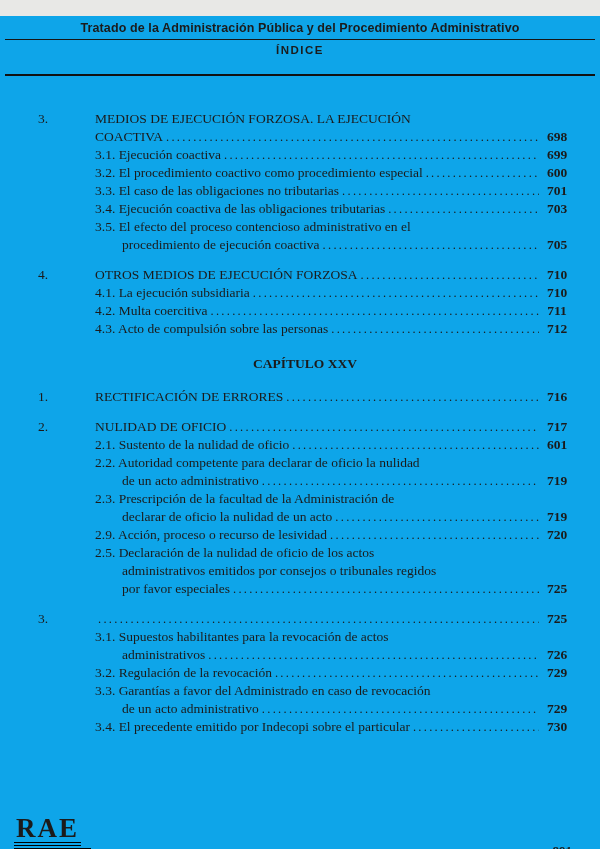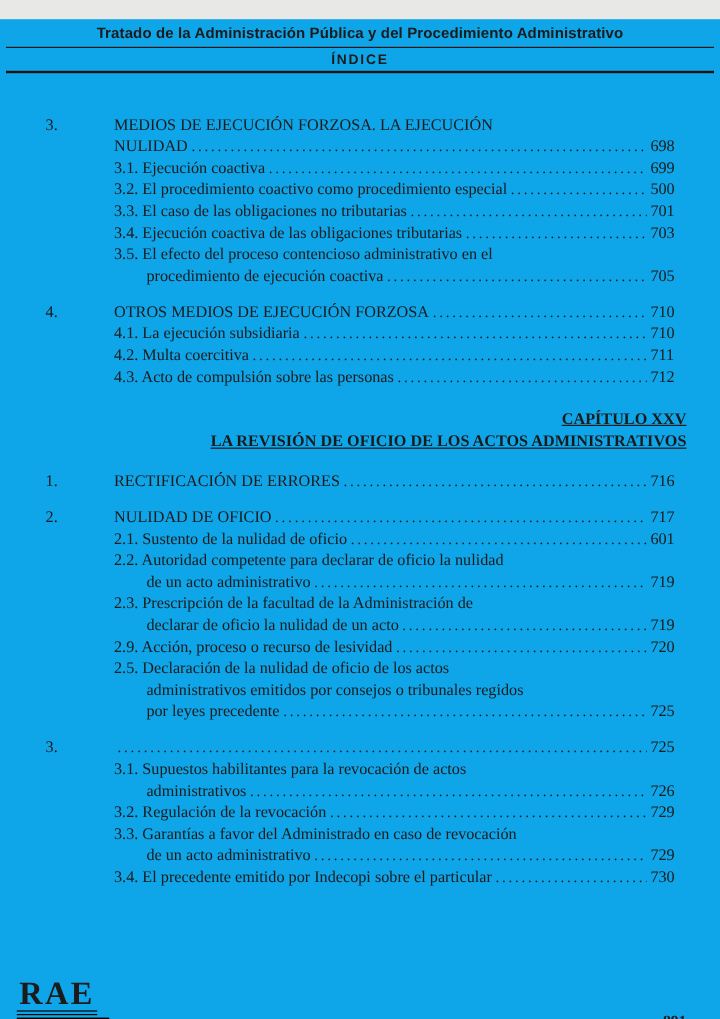--- a/index.html
+++ b/index.html
@@ -21,21 +21,21 @@
     font-size:12.5px;
     letter-spacing:.1px;
     padding:0 10px 4px 10px;
   }
   .rule  { border-top:1.6px solid #161616; margin:0 5px; }
   .index-head {
     font-family:"Liberation Sans", sans-serif;
     font-weight:bold;
     font-size:11.5px;
     letter-spacing:1.5px;
-    padding:4px 0 3px 0;
+    padding:4px 0 18px 0;
   }
   .rule.thick { border-top:2.2px solid #111; }
 
   
   .toc {
     margin-top:34px;
     padding:0 28px 0 38px;
     font-size:13.5px;
     line-height:18px;
   }
@@ -50,29 +50,28 @@
     overflow:hidden;
     white-space:nowrap;
     margin:0 3px;
     min-width:8px;
   }
   .dots::after {
     content:"........................................................................................................................";
     letter-spacing:2.3px;
     font-size:12.5px;
   }
-  .pg { flex:none; min-width:30px; text-align:left; }
+  .pg { flex:none; min-width:30px; text-align:center;font-weight:bold; }
 
   .chapter {
-    text-align:right;
+    text-align:center;
     font-weight:bold;
     font-size:13.5px;
     line-height:19px;
     margin:16px 0 15px 0;
-    text-decoration:underline;
   }
 
   
   .footer {
     position:absolute;
     left:14px; right:28px; bottom:6px;
     display:flex;
     justify-content:space-between;
     align-items:flex-end;
   }
@@ -117,33 +116,33 @@
     <div class="rule thick"></div>
   </div>
 
   <div class="toc" id="toc">
       <div class="entry">
         <div class="line i0">
           <span class="num">3.</span>
           <span class="txt">MEDIOS DE EJECUCIÓN FORZOSA. LA EJECUCIÓN</span>
         </div>
         <div class="line i1">
-          <span class="txt">NULIDAD</span>
+          <span class="txt">COACTIVA</span>
           <span class="dots"></span>
           <span class="pg">698</span>
         </div>
         <div class="line i1">
           <span class="txt">3.1. Ejecución coactiva</span>
           <span class="dots"></span>
           <span class="pg">699</span>
         </div>
         <div class="line i1">
           <span class="txt">3.2. El procedimiento coactivo como procedimiento especial</span>
           <span class="dots"></span>
-          <span class="pg">500</span>
+          <span class="pg">600</span>
         </div>
         <div class="line i1">
           <span class="txt">3.3. El caso de las obligaciones no tributarias</span>
           <span class="dots"></span>
           <span class="pg">701</span>
         </div>
         <div class="line i1">
           <span class="txt">3.4. Ejecución coactiva de las obligaciones tributarias</span>
           <span class="dots"></span>
           <span class="pg">703</span>
@@ -175,21 +174,20 @@
           <span class="pg">711</span>
         </div>
         <div class="line i1">
           <span class="txt">4.3. Acto de compulsión sobre las personas</span>
           <span class="dots"></span>
           <span class="pg">712</span>
         </div>
       </div>
       <div class="chapter">
         <div class="chapter-line">CAPÍTULO XXV</div>
-        <div class="chapter-line">LA REVISIÓN DE OFICIO DE LOS ACTOS ADMINISTRATIVOS</div>
       </div>
       <div class="entry">
         <div class="line i0">
           <span class="num">1.</span>
           <span class="txt">RECTIFICACIÓN DE ERRORES</span>
           <span class="dots"></span>
           <span class="pg">716</span>
         </div>
       </div>
       <div class="entry">
@@ -225,21 +223,21 @@
           <span class="dots"></span>
           <span class="pg">720</span>
         </div>
         <div class="line i1">
           <span class="txt">2.5. Declaración de la nulidad de oficio de los actos</span>
         </div>
         <div class="line i2">
           <span class="txt">administrativos emitidos por consejos o tribunales regidos</span>
         </div>
         <div class="line i2">
-          <span class="txt">por leyes precedente</span>
+          <span class="txt">por favor especiales</span>
           <span class="dots"></span>
           <span class="pg">725</span>
         </div>
       </div>
       <div class="entry">
         <div class="line i0">
           <span class="num">3.</span>
           <span class="dots"></span>
           <span class="pg">725</span>
         </div>

